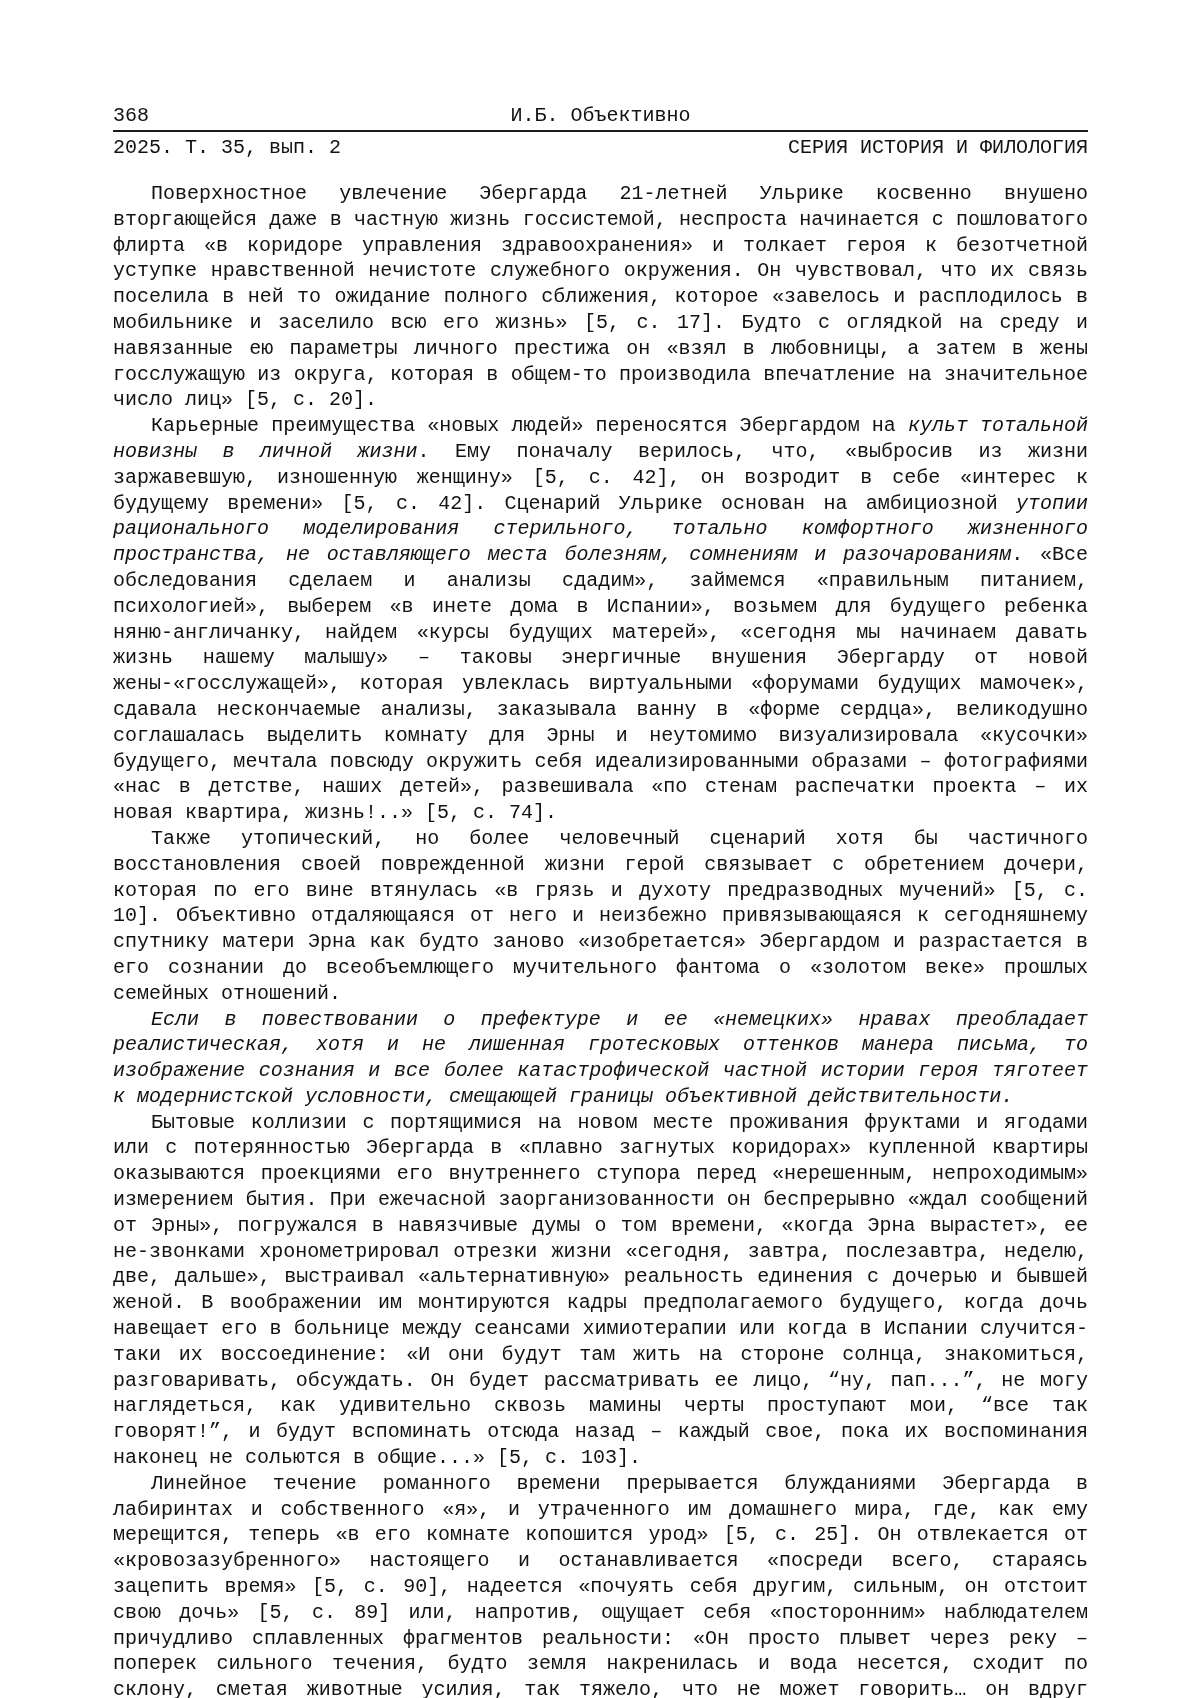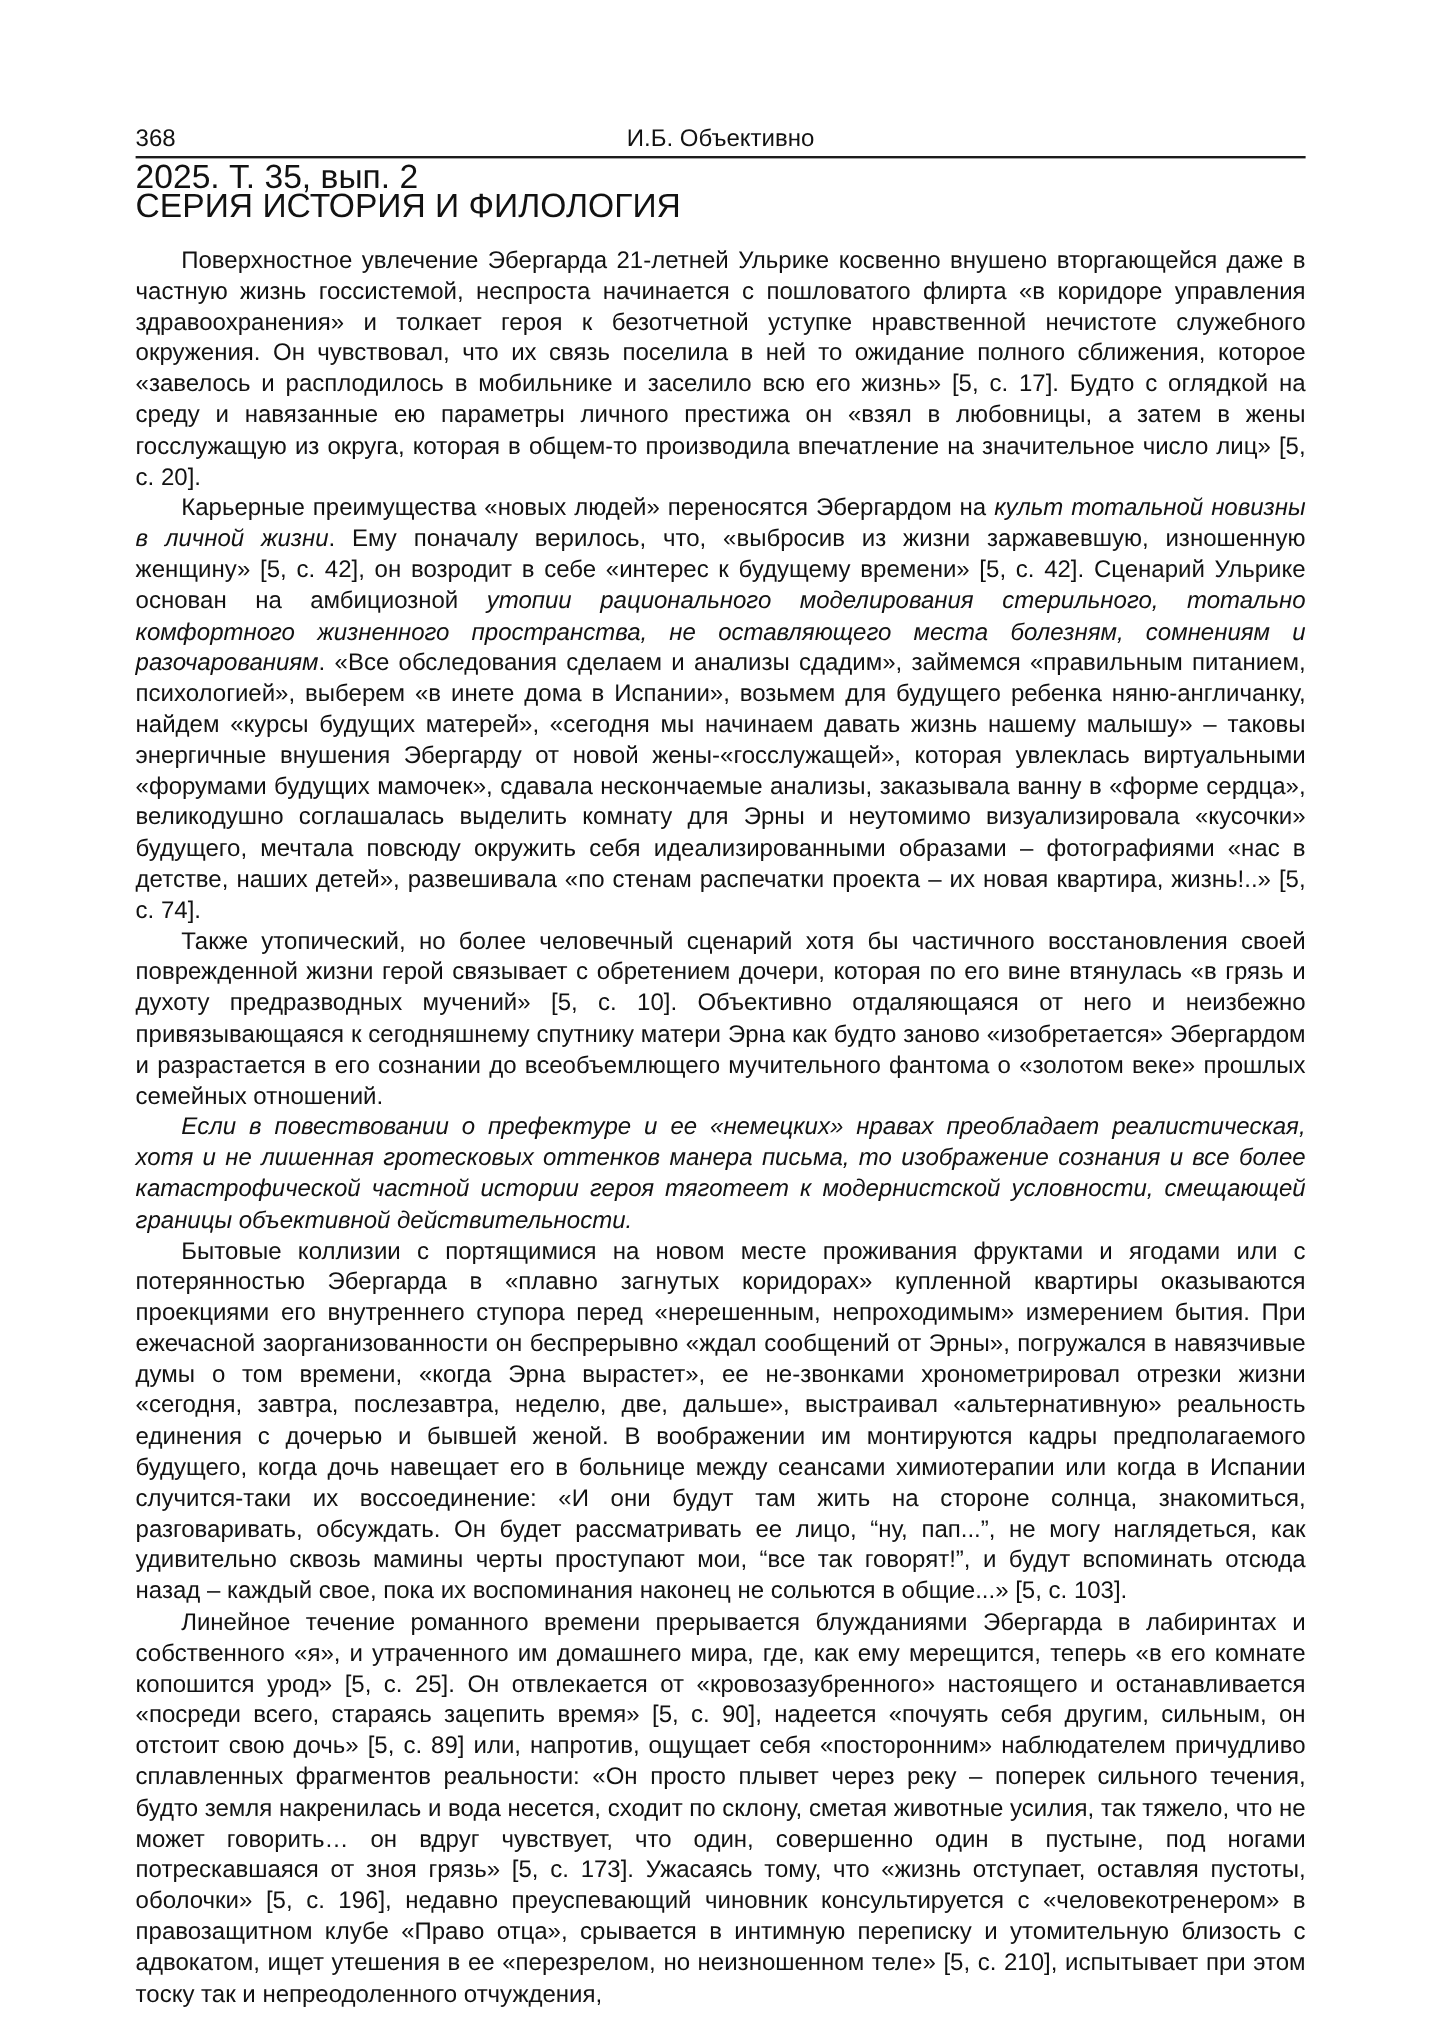--- a/index.html
+++ b/index.html
@@ -7,21 +7,21 @@
     padding: 0;
     background: #ffffff;
   }
   .page {
     position: relative;
     width: 1200px;
     height: 1698px;
     margin: 0 auto;
     background: #ffffff;
     color: #121212;
-    font-family: Liberation Sans, sans-serif;
+    font-family: Liberation Mono, monospace;
     box-sizing: border-box;
     padding: 104px 112px 0 113px;
     overflow: hidden;
   }
   .header-row1 {
     position: relative;
     text-align: center;
     font-size: 20px;
     line-height: 24px;
     white-space: nowrap;
@@ -32,25 +32,24 @@
     top: 0;
   }
   .header-rule {
     height: 0;
     border-bottom: 2px solid #1c1c1c;
     margin-top: 2px;
   }
   .header-row2 {
     display: flex;
     justify-content: space-between;
-    font-size: 28px;
+    font-size: 20px;
     line-height: 24px;
     margin-top: 4px;
     white-space: nowrap;
-    flex-direction: column;
   }
   main.article-body {
     margin-top: 21px;
     font-size: 20px;
     line-height: 25.8px;
     text-align: justify;
     hyphens: auto;
     -webkit-hyphens: auto;
   }
   p.para {

